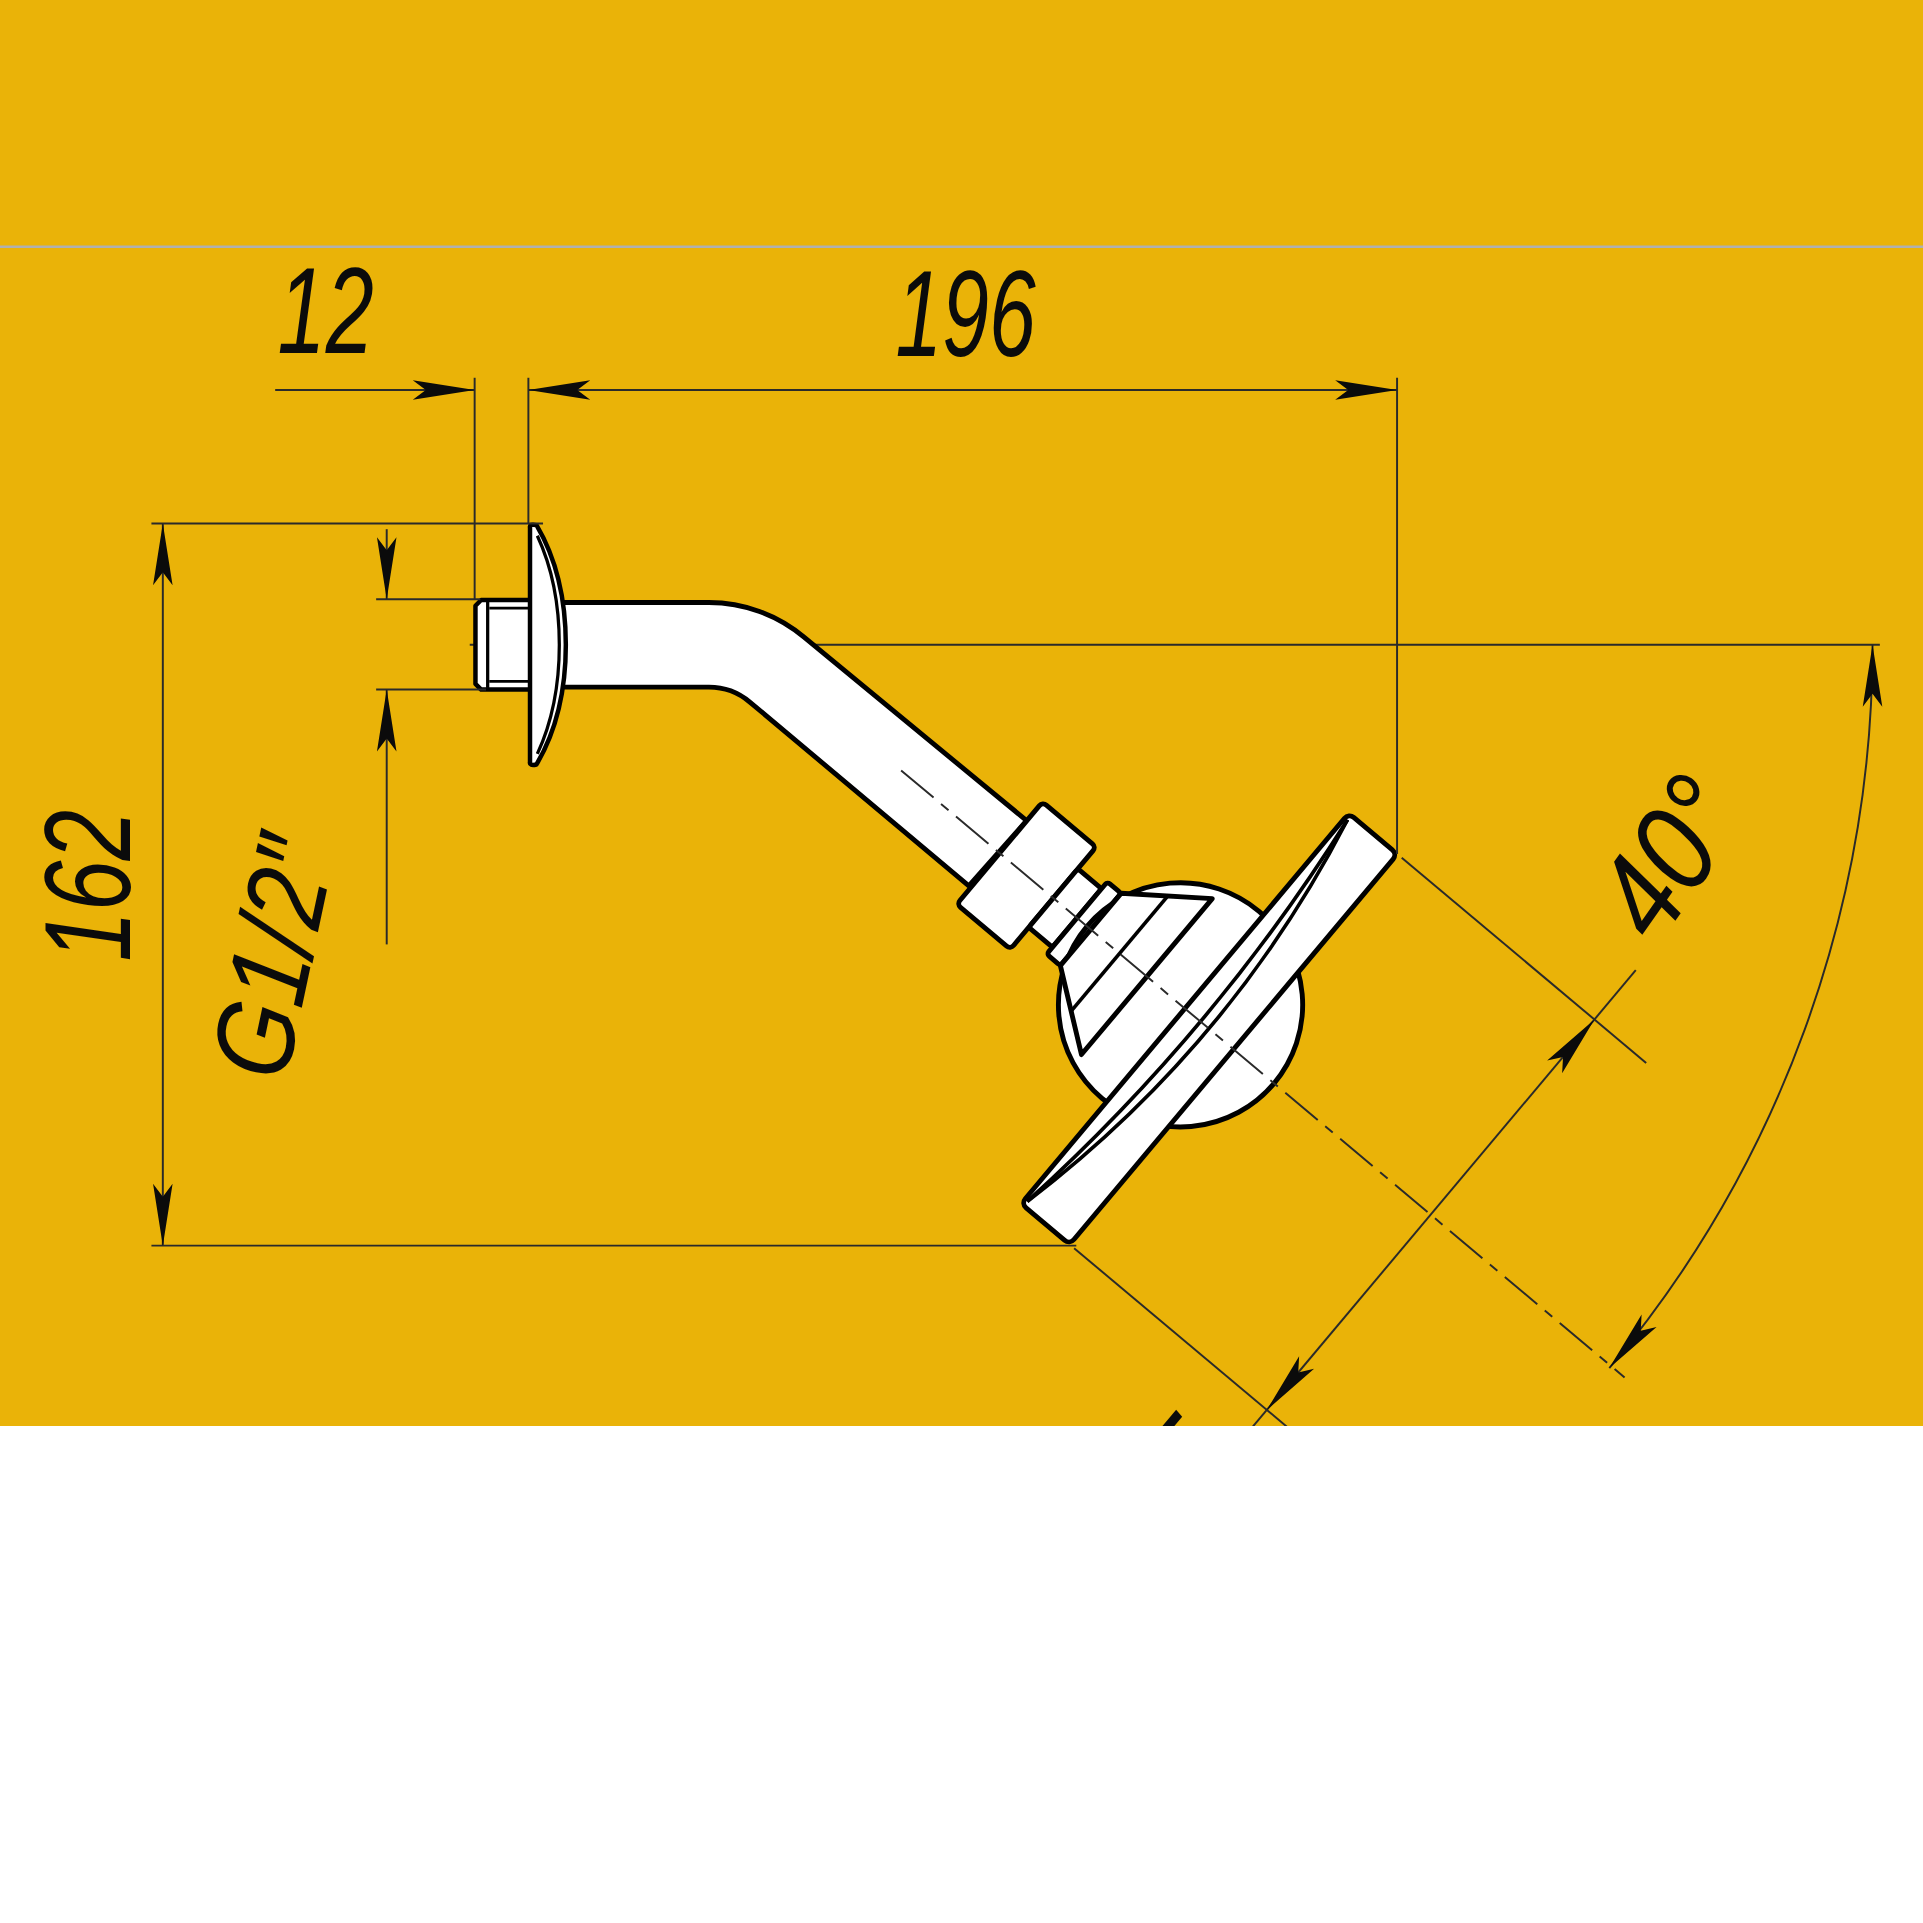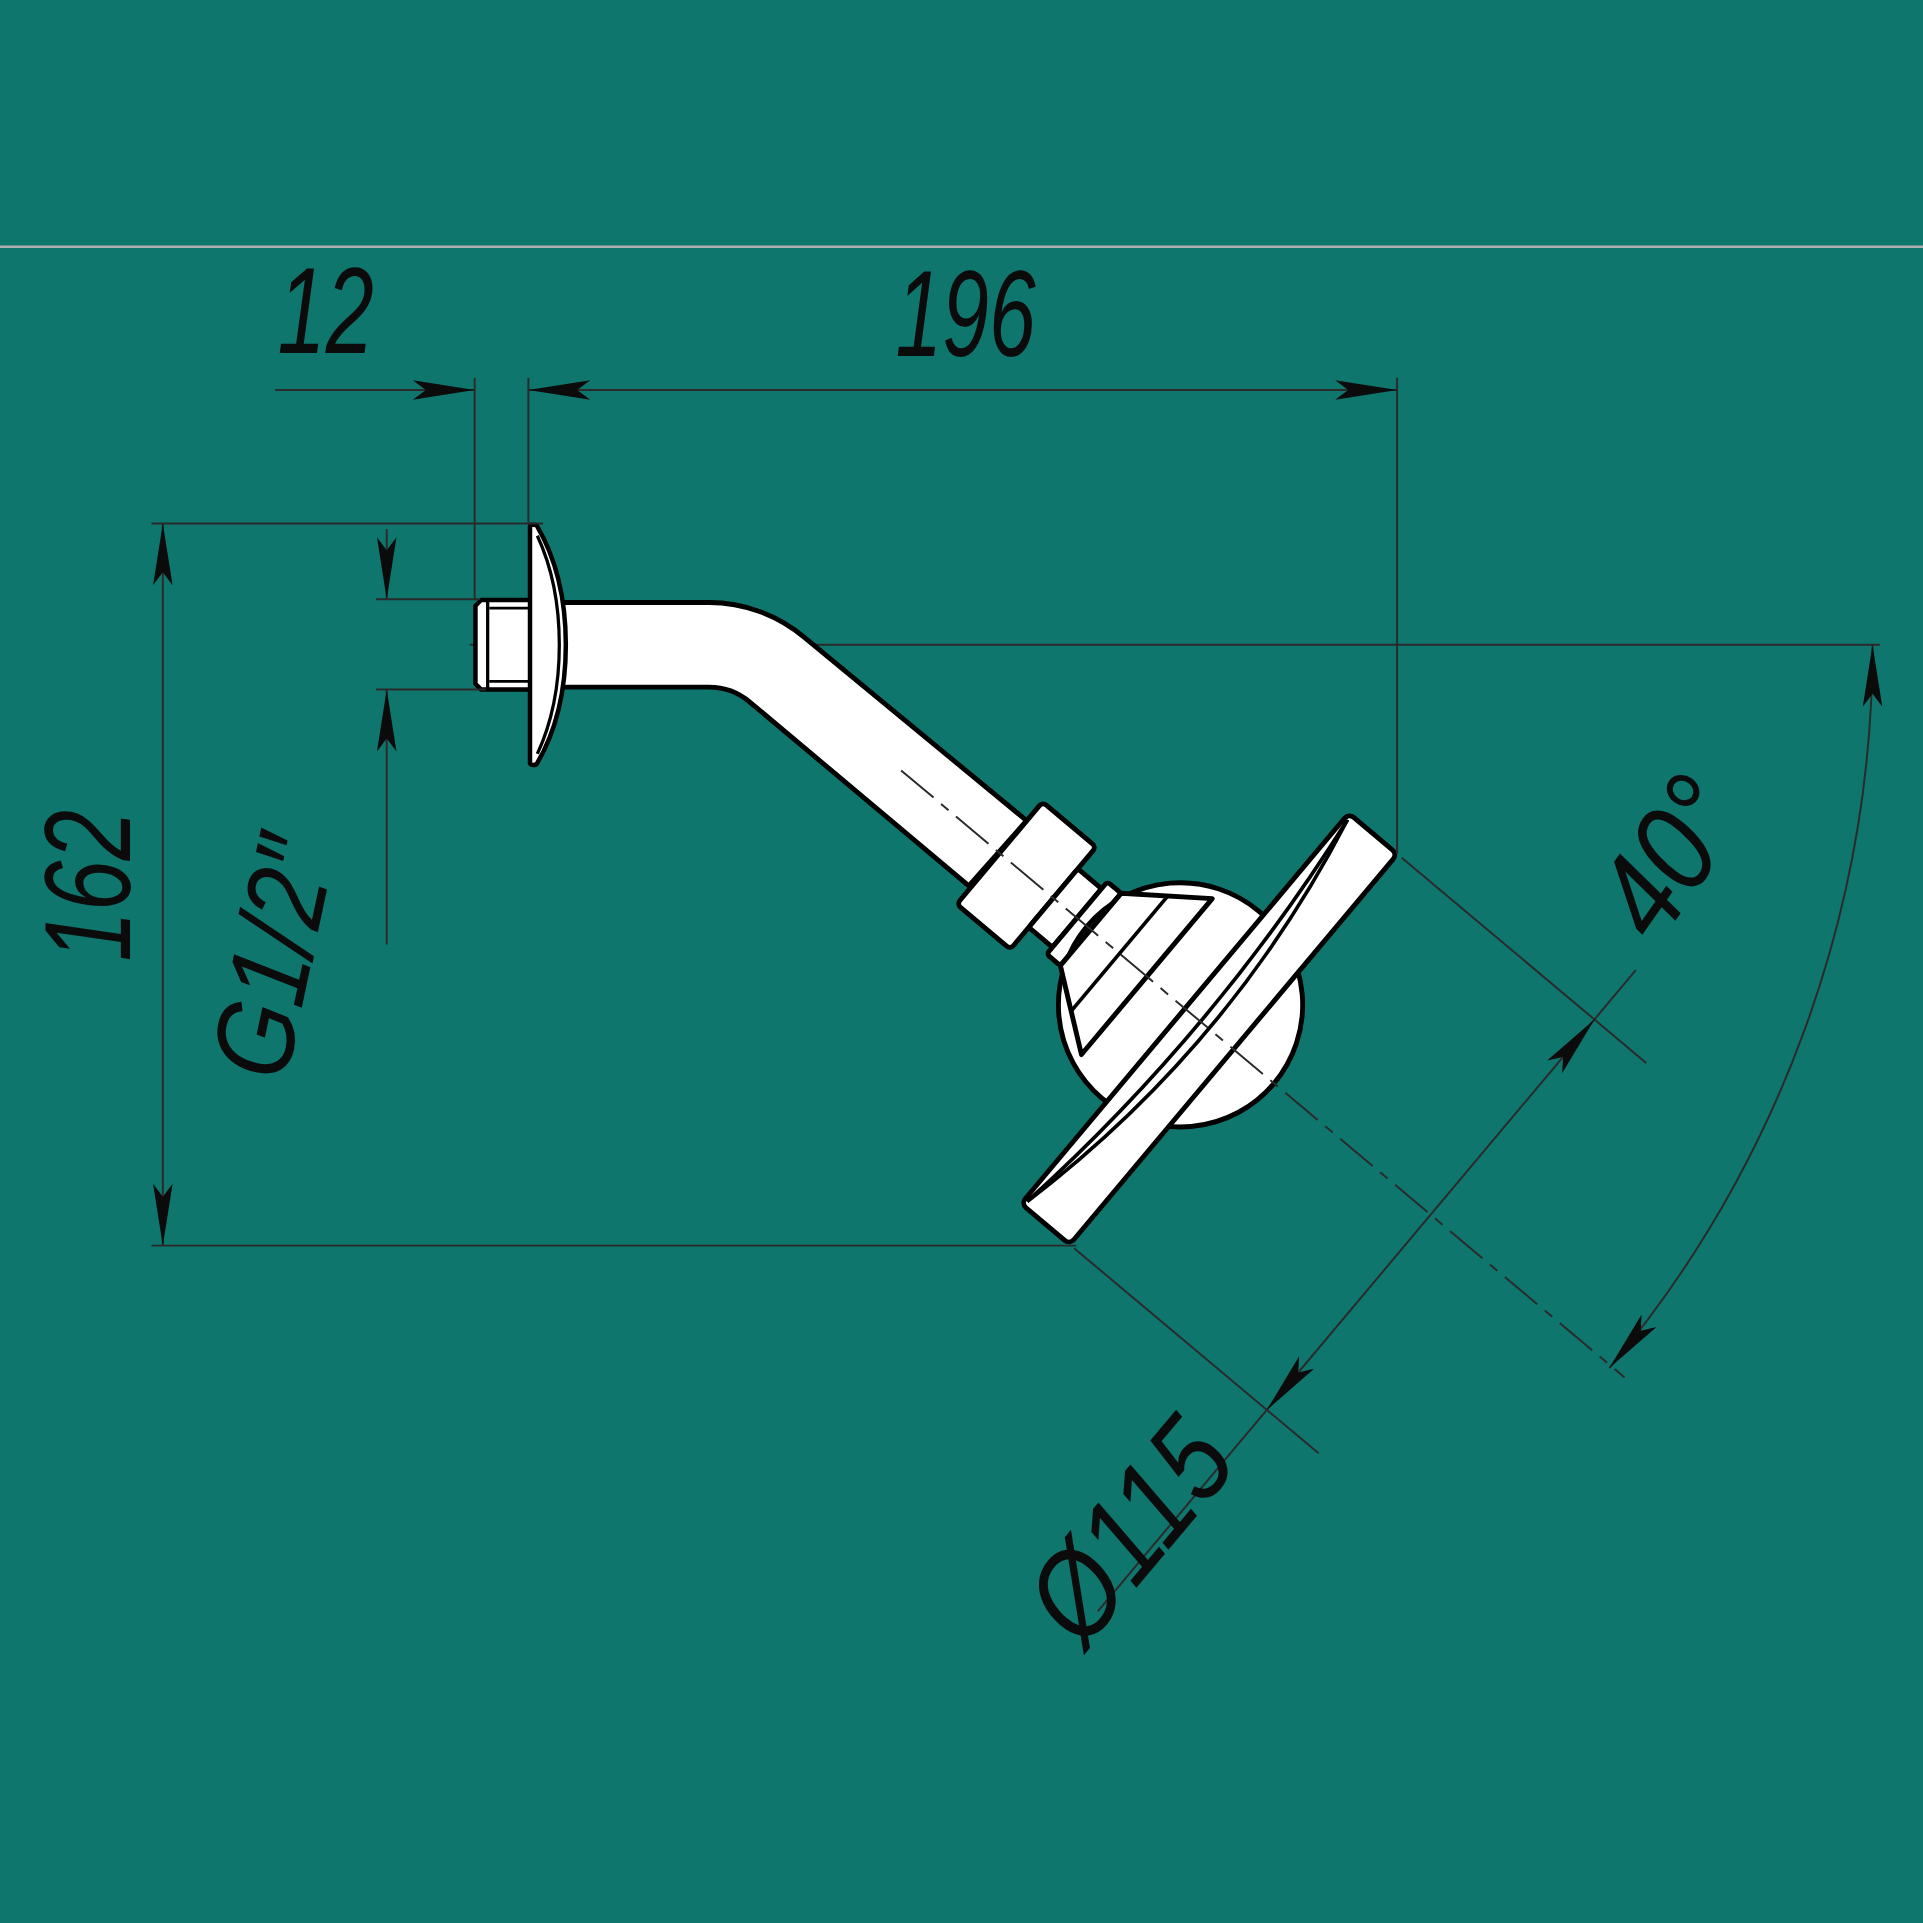--- a/index.html
+++ b/index.html
@@ -5,23 +5,23 @@
   html,body{
     margin:0;
     padding:0;
     background:#ffffff;
     width:100%;
     height:100%;
     font-family:"Liberation Sans", sans-serif;
   }
   .stage{
     width:1923px;
-    height:1923px;
+    height:1426px;
     position:relative;
-    background:#0f766e;
+    background:#eab308;
     overflow:hidden;
   }
   svg{display:block}
   .dim-text{
     font-family:"Liberation Sans", sans-serif;
     font-style:italic;
     font-size:150px;
     fill:#0b0b0b;
   }
   .dim-text.small{font-size:138px;}

